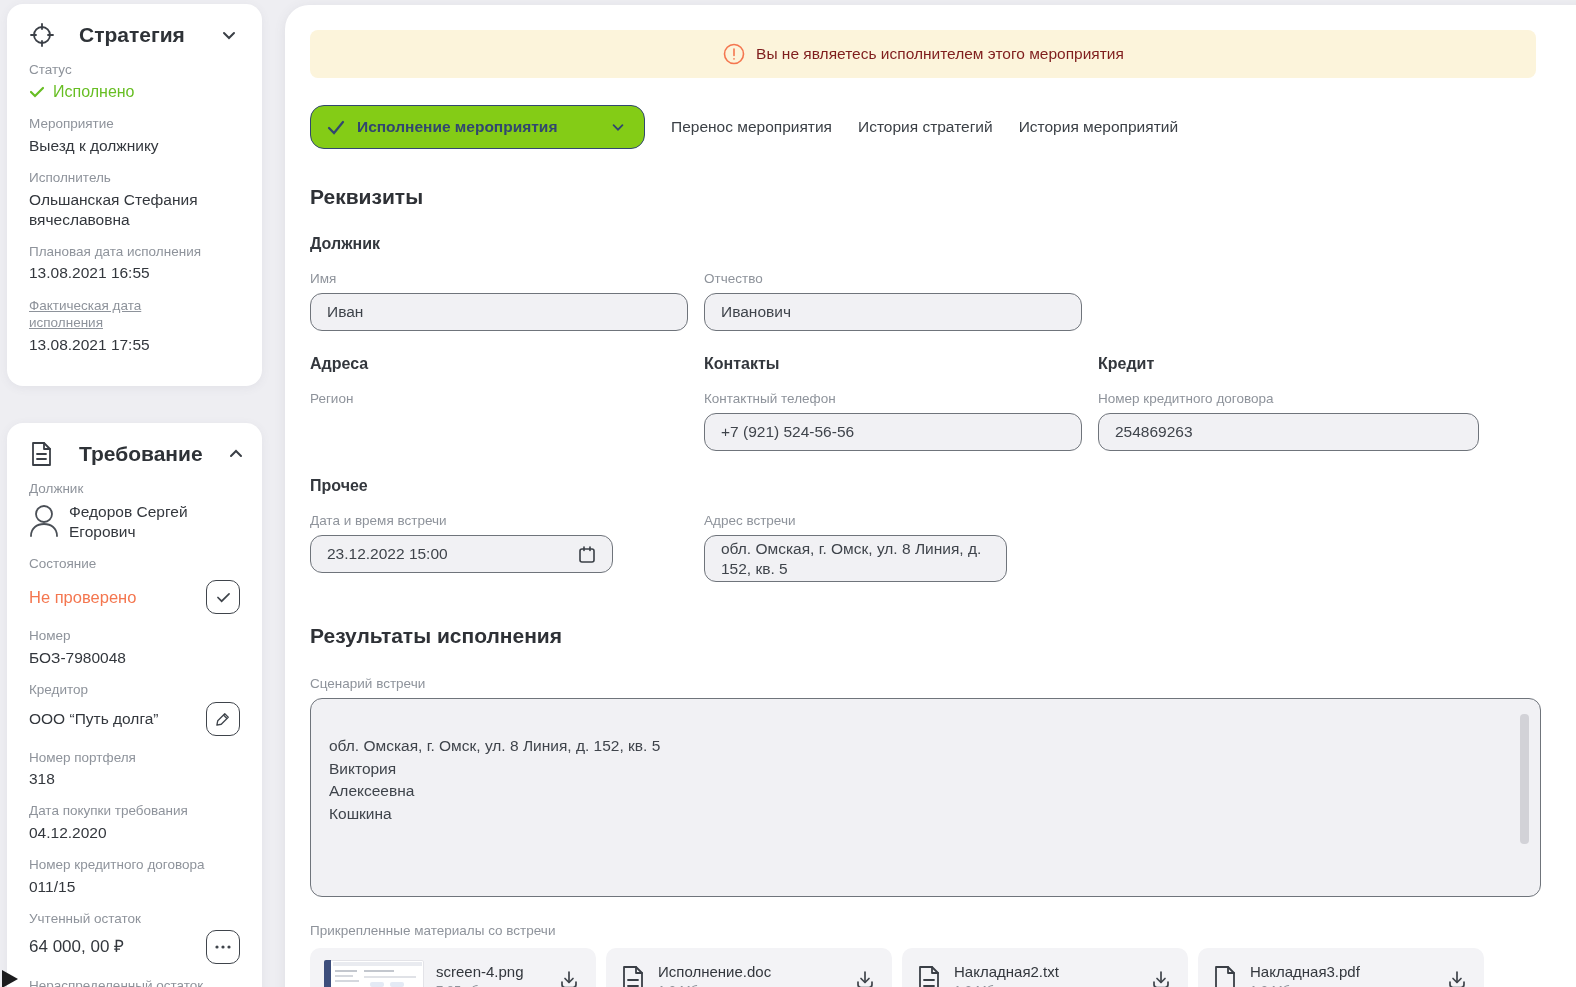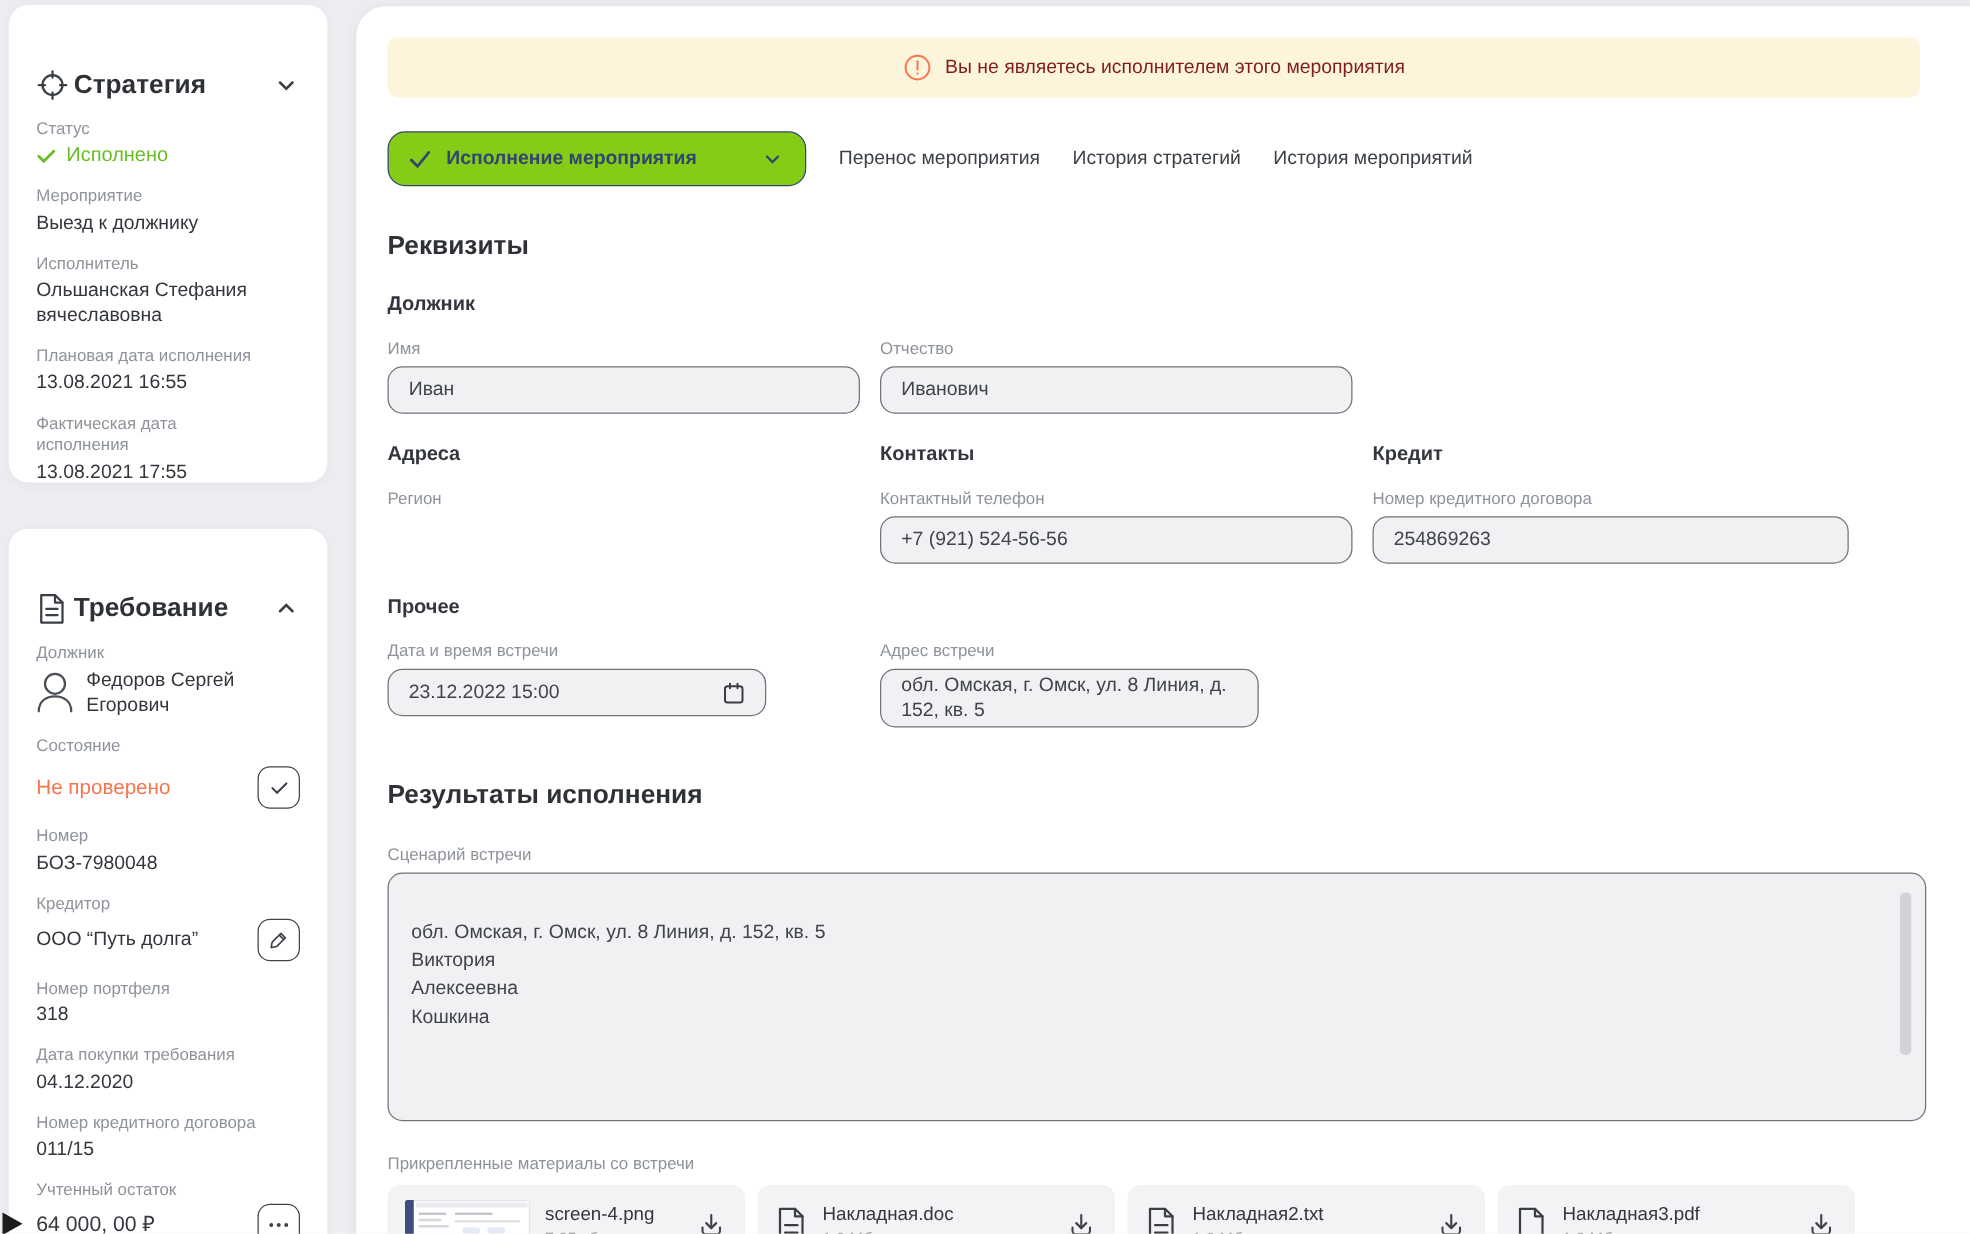--- a/index.html
+++ b/index.html
@@ -12,21 +12,21 @@
   }
   
   .sidebar-card {
     position:absolute; left:7px; width:255px;
     background:#fff; border-radius:16px;
     box-shadow:0 2px 10px rgba(90,90,110,.08);
     padding:18px 22px;
   }
   #strategy-card { top:4px; height:382px; overflow:hidden; }
   #claim-card { top:423px; height:640px; overflow:hidden; }
-  .card-header { display:flex; align-items:center; gap:4px;margin-top:33px; }
+  .card-header { display:flex; align-items:center; gap:24px; }
   .card-title { font-size:21px; font-weight:700; color:#2E3237; flex:1; }
   .hdr-icon { width:26px; height:26px; flex:0 0 26px; }
   .chev-btn { width:22px; height:22px; display:flex; align-items:center; justify-content:center; cursor:pointer; background:none; border:none; }
   .f-block { margin-top:13px; }
   .f-label { font-size:13.5px; color:#8E939B; line-height:1.3; margin-bottom:3px; }
   .f-value { font-size:15.5px; color:#33373D; line-height:1.3; }
   .status-ok { display:flex; align-items:center; gap:8px; color:#67BE23; font-size:16px; }
   .status-warn { color:#F4764F; font-size:16.5px; }
   .row-with-btn { display:flex; align-items:center; justify-content:space-between; }
   .sq-btn {
@@ -149,21 +149,21 @@
     <div class="f-label">Исполнитель</div>
     <div class="f-value" style="max-width:205px;">Ольшанская Стефания вячеславовна</div>
   </div>
 
   <div class="f-block">
     <div class="f-label">Плановая дата исполнения</div>
     <div class="f-value">13.08.2021 16:55</div>
   </div>
 
   <div class="f-block">
-    <div class="f-label" style="max-width:165px;">Фактическая дата исполнения</div>
+    <div class="f-label" style="max-width:165px;text-decoration:underline;">Фактическая дата исполнения</div>
     <div class="f-value">13.08.2021 17:55</div>
   </div>
 </div>
 
 <div class="sidebar-card" id="claim-card">
   <div class="card-header">
     <span class="hdr-icon">
       <svg width="25" height="26" viewBox="0 0 25 26" fill="none" stroke="#3A3F46" stroke-width="1.8" stroke-linejoin="round" stroke-linecap="round">
         <path d="M4 2 h11 l6 6 v16 h-17 z"></path>
         <polyline points="15,2 15,8 21,8"></polyline>
@@ -397,21 +397,21 @@
     <div class="file-card">
       <span>
         <svg width="26" height="30" viewBox="0 0 26 30" fill="none" stroke="#3A3F46" stroke-width="1.8" stroke-linejoin="round" stroke-linecap="round">
           <path d="M4 2 h12 l6 6 v20 h-18 z"></path>
             <polyline points="16,2 16,8 22,8"></polyline>
           <line x1="8" y1="15" x2="18" y2="15"></line>
             <line x1="8" y1="21" x2="18" y2="21"></line>
         </svg>
       </span>
       <div>
-        <div class="file-name">Накладная.doc</div>
+        <div class="file-name">Исполнение.doc</div>
         <div class="file-size">1.2 Мб</div>
       </div>
       <button class="dl-btn">
         <svg width="20" height="20" viewBox="0 0 20 20" fill="none" stroke="#3F444B" stroke-width="1.7" stroke-linecap="round" stroke-linejoin="round">
           <line x1="10" y1="2" x2="10" y2="12"></line>
             <polyline points="6,8.5 10,12.5 14,8.5"></polyline>
           <path d="M3 12 v2.5 a3 3 0 0 0 3 3 h8 a3 3 0 0 0 3 -3 v-2.5"></path>
         </svg>
       </button>
     </div>

